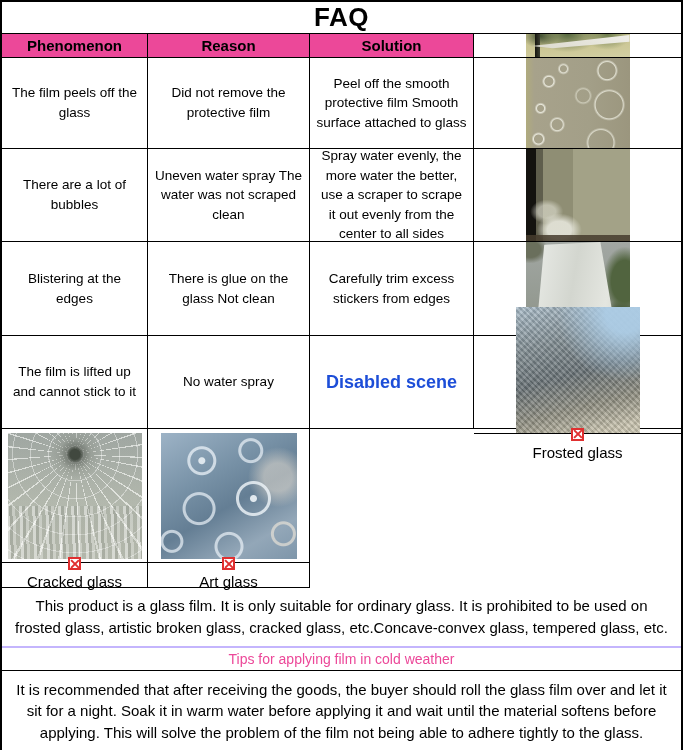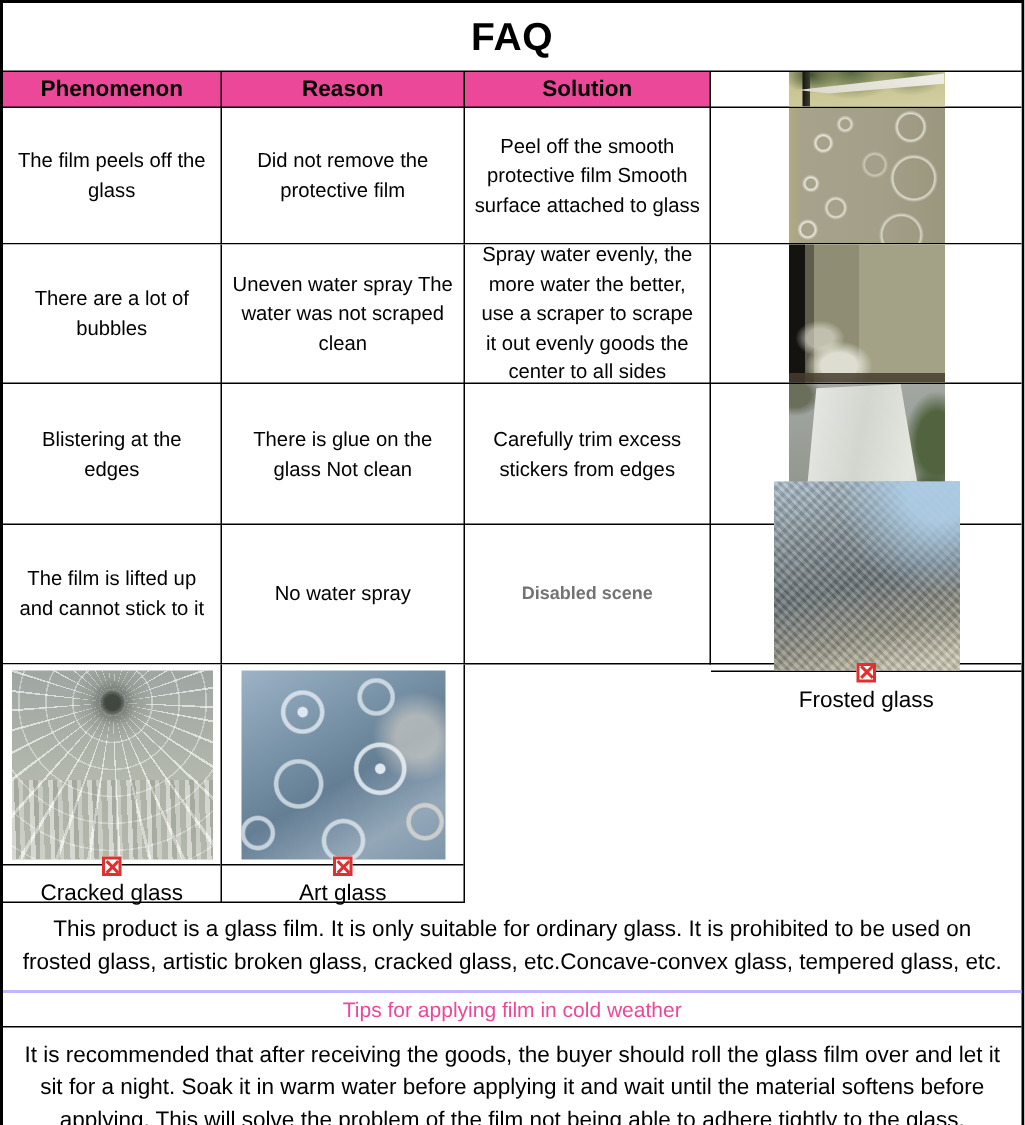--- a/index.html
+++ b/index.html
@@ -7,21 +7,21 @@
     font-family: "Liberation Sans", sans-serif;
     background: #ffffff;
     color: #000;
   }
   .sheet {
     width: 683px;
     border: 2px solid #000;
     background: #fff;
   }
   .title {
-    height: 46px;
+    height: 32px;
     display: flex; align-items: center; justify-content: center;
     font-size: 26px; font-weight: bold; letter-spacing: .5px;
     border-bottom: 1px solid #000;
   }
   
   .grid {
     display: grid;
     grid-template-columns: 146px 162px 164px 1fr;
     grid-template-rows: 24px 91px 93px 94px 93px 159px;
   }
@@ -32,21 +32,21 @@
     display: flex; align-items: center; justify-content: center;
     font-weight: bold; font-size: 15px;
   }
   .td {
     display: flex; align-items: center; justify-content: center;
     text-align: center; font-size: 13.5px; line-height: 1.45;
     padding: 3px 6px; background: #fff;
   }
   .cell-photo { padding: 0; align-items: stretch; }
   .scene-label {
-    color: #737373; font-weight: bold; font-size: 12px;
+    color: #1d4ed8; font-weight: bold; font-size: 18px;
   }
   .scene-cell { flex-direction: column; padding: 0; align-items: stretch; }
   .scene-imgwrap { flex: 1; display: flex; align-items: center; justify-content: center; }
   .scene-caption {
     height: 25px; border-top: 1px solid #000;
     display: flex; align-items: center; justify-content: center;
     font-size: 15px; gap: 1px; flex-direction: column;
   }
   .xbox {
     width: 13px; height: 13px; border: 2px solid #e03030;
@@ -172,21 +172,21 @@
     </div>
     <div class="td">The film peels off the glass</div>
     <div class="td">Did not remove the protective film</div>
     <div class="td">Peel off the smooth protective film Smooth surface attached to glass</div>
 
     <div class="td cell-photo">
       <div class="photo p2"></div>
     </div>
     <div class="td">There are a lot of bubbles</div>
     <div class="td">Uneven water spray The water was not scraped clean</div>
-    <div class="td">Spray water evenly, the more water the better, use a scraper to scrape it out evenly goods the center to all sides</div>
+    <div class="td">Spray water evenly, the more water the better, use a scraper to scrape it out evenly from the center to all sides</div>
 
     <div class="td cell-photo">
       <div class="photo p3"></div>
     </div>
     <div class="td">Blistering at the edges</div>
     <div class="td">There is glue on the glass Not clean</div>
     <div class="td">Carefully trim excess stickers from edges</div>
 
     <div class="td cell-photo">
       <div class="photo p4">

